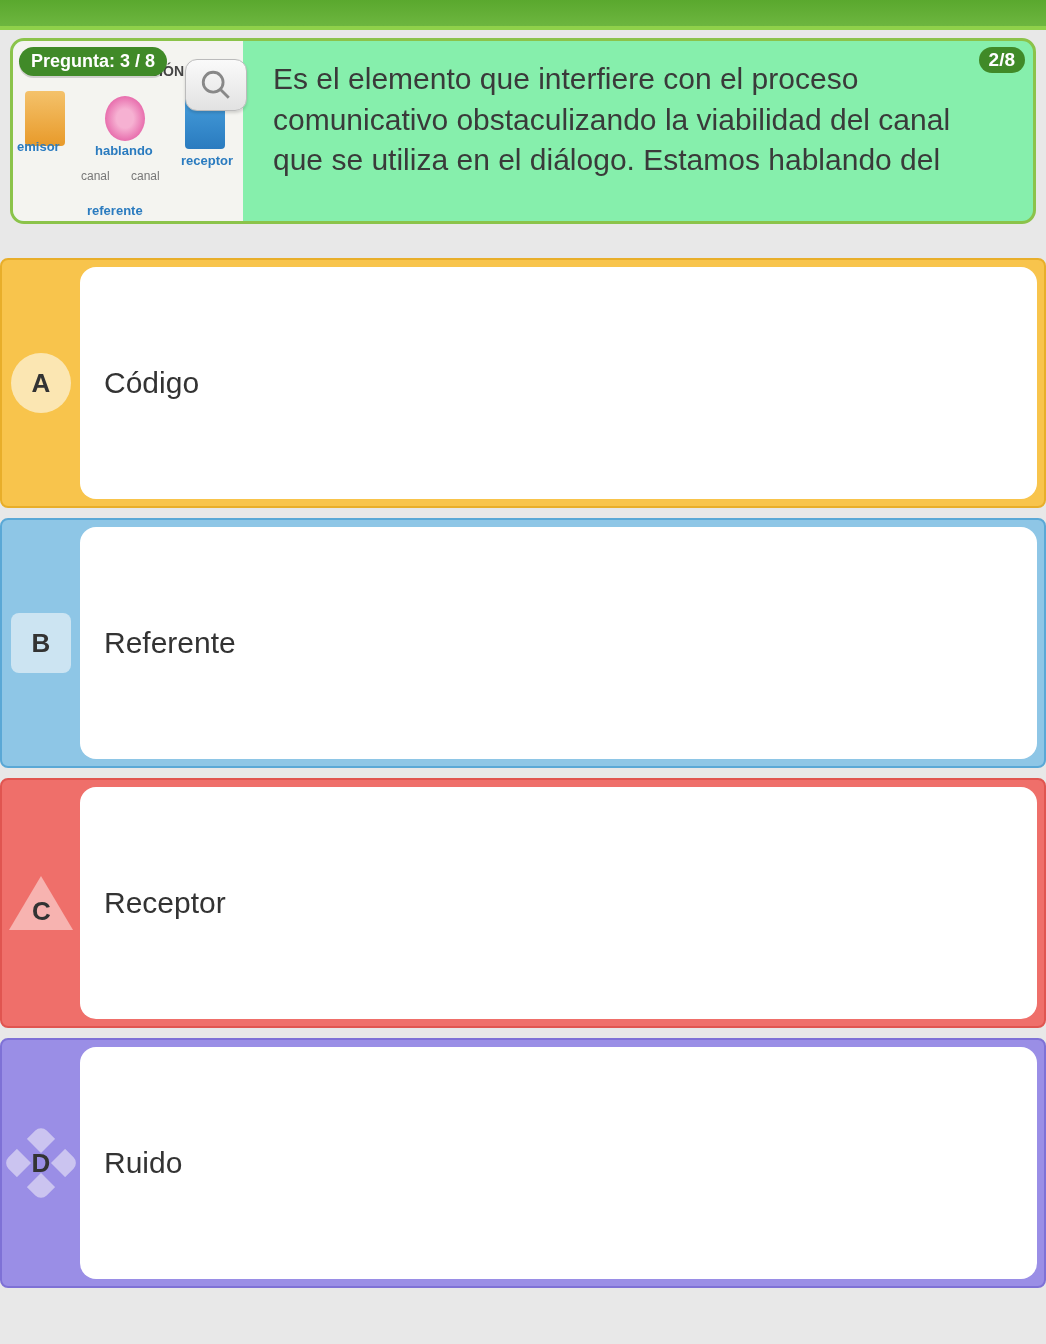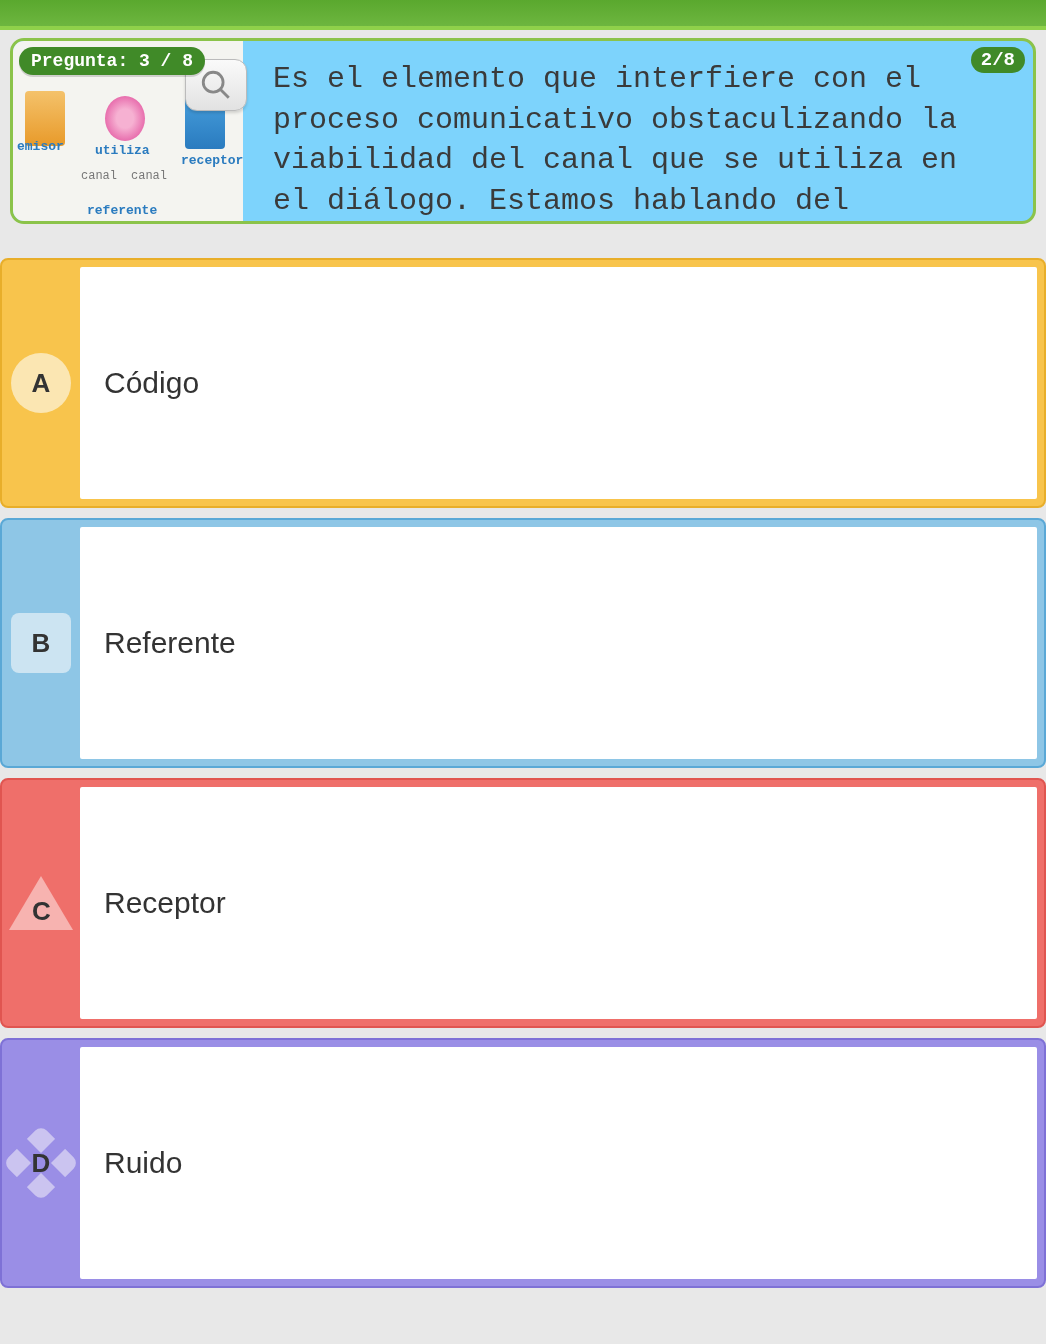--- a/index.html
+++ b/index.html
@@ -8,27 +8,26 @@
 
   .topbar {
     height: 30px;
     background: linear-gradient(#5aa82e, #6db63f);
     border-bottom: 4px solid #8fd14a;
   }
 
   .question-card {
     margin: 8px 10px 0 10px;
     height: 186px;
-    background: #7dd3fc;
+    background: #86efac;
     border: 3px solid #8bc34a;
     border-radius: 14px;
     position: relative;
     display: flex;
     overflow: hidden;
-    font-family: Liberation Mono, monospace;
   }
 
   .q-badge {
     position: absolute;
     top: 6px; left: 6px;
     background: #408a28;
     color: #fff;
     font-weight: 700;
     font-size: 18px;
     padding: 4px 12px;
@@ -110,21 +109,21 @@
   }
   .answer .marker {
     position: absolute; width: 60px; height: 60px;
     display: flex; align-items: center; justify-content: center;
     font-size: 26px; font-weight: 700; color: #333;
   }
   .answer .body {
     flex: 1; height: calc(100% - 14px);
     margin: 7px 7px 7px 0;
     background: #fff;
-    border-radius: 2px;
+    border-radius: 16px;
     display: flex; align-items: center;
     padding-left: 24px;
     font-size: 30px; color: #333;
   }
 
   .answer.A { background: #f8c44c; border-color: #e8ae2a; }
   .answer.A .marker { background: #fbe6b2; border-radius: 50%; }
 
   .answer.B { background: #8ec6e6; border-color: #5aa8d6; }
   .answer.B .marker { background: #cce4f2; border-radius: 8px; }
@@ -156,21 +155,21 @@
 <div class="question-card">
   <div class="q-badge">Pregunta: 3 / 8</div>
   <div class="count-badge">2/8</div>
 
   <div class="q-image">
     <div class="title">COMUNICACIÓN</div>
     <div class="sprite a"></div>
     <div class="sprite b"></div>
     <div class="sprite c"></div>
     <div class="lbl emisor">emisor</div>
-    <div class="lbl mensaje">utiliza</div>
+    <div class="lbl mensaje">hablando</div>
     <div class="lbl receptor">receptor</div>
     <div class="lbl referente">referente</div>
     <div class="lbl canal1">canal</div>
     <div class="lbl canal2">canal</div>
 
     <div class="zoom-btn">
       <svg viewBox="0 0 24 24" fill="none" stroke-width="2">
         <circle cx="10" cy="10" r="7"></circle>
         <line x1="15" y1="15" x2="21" y2="21"></line>
       </svg>

